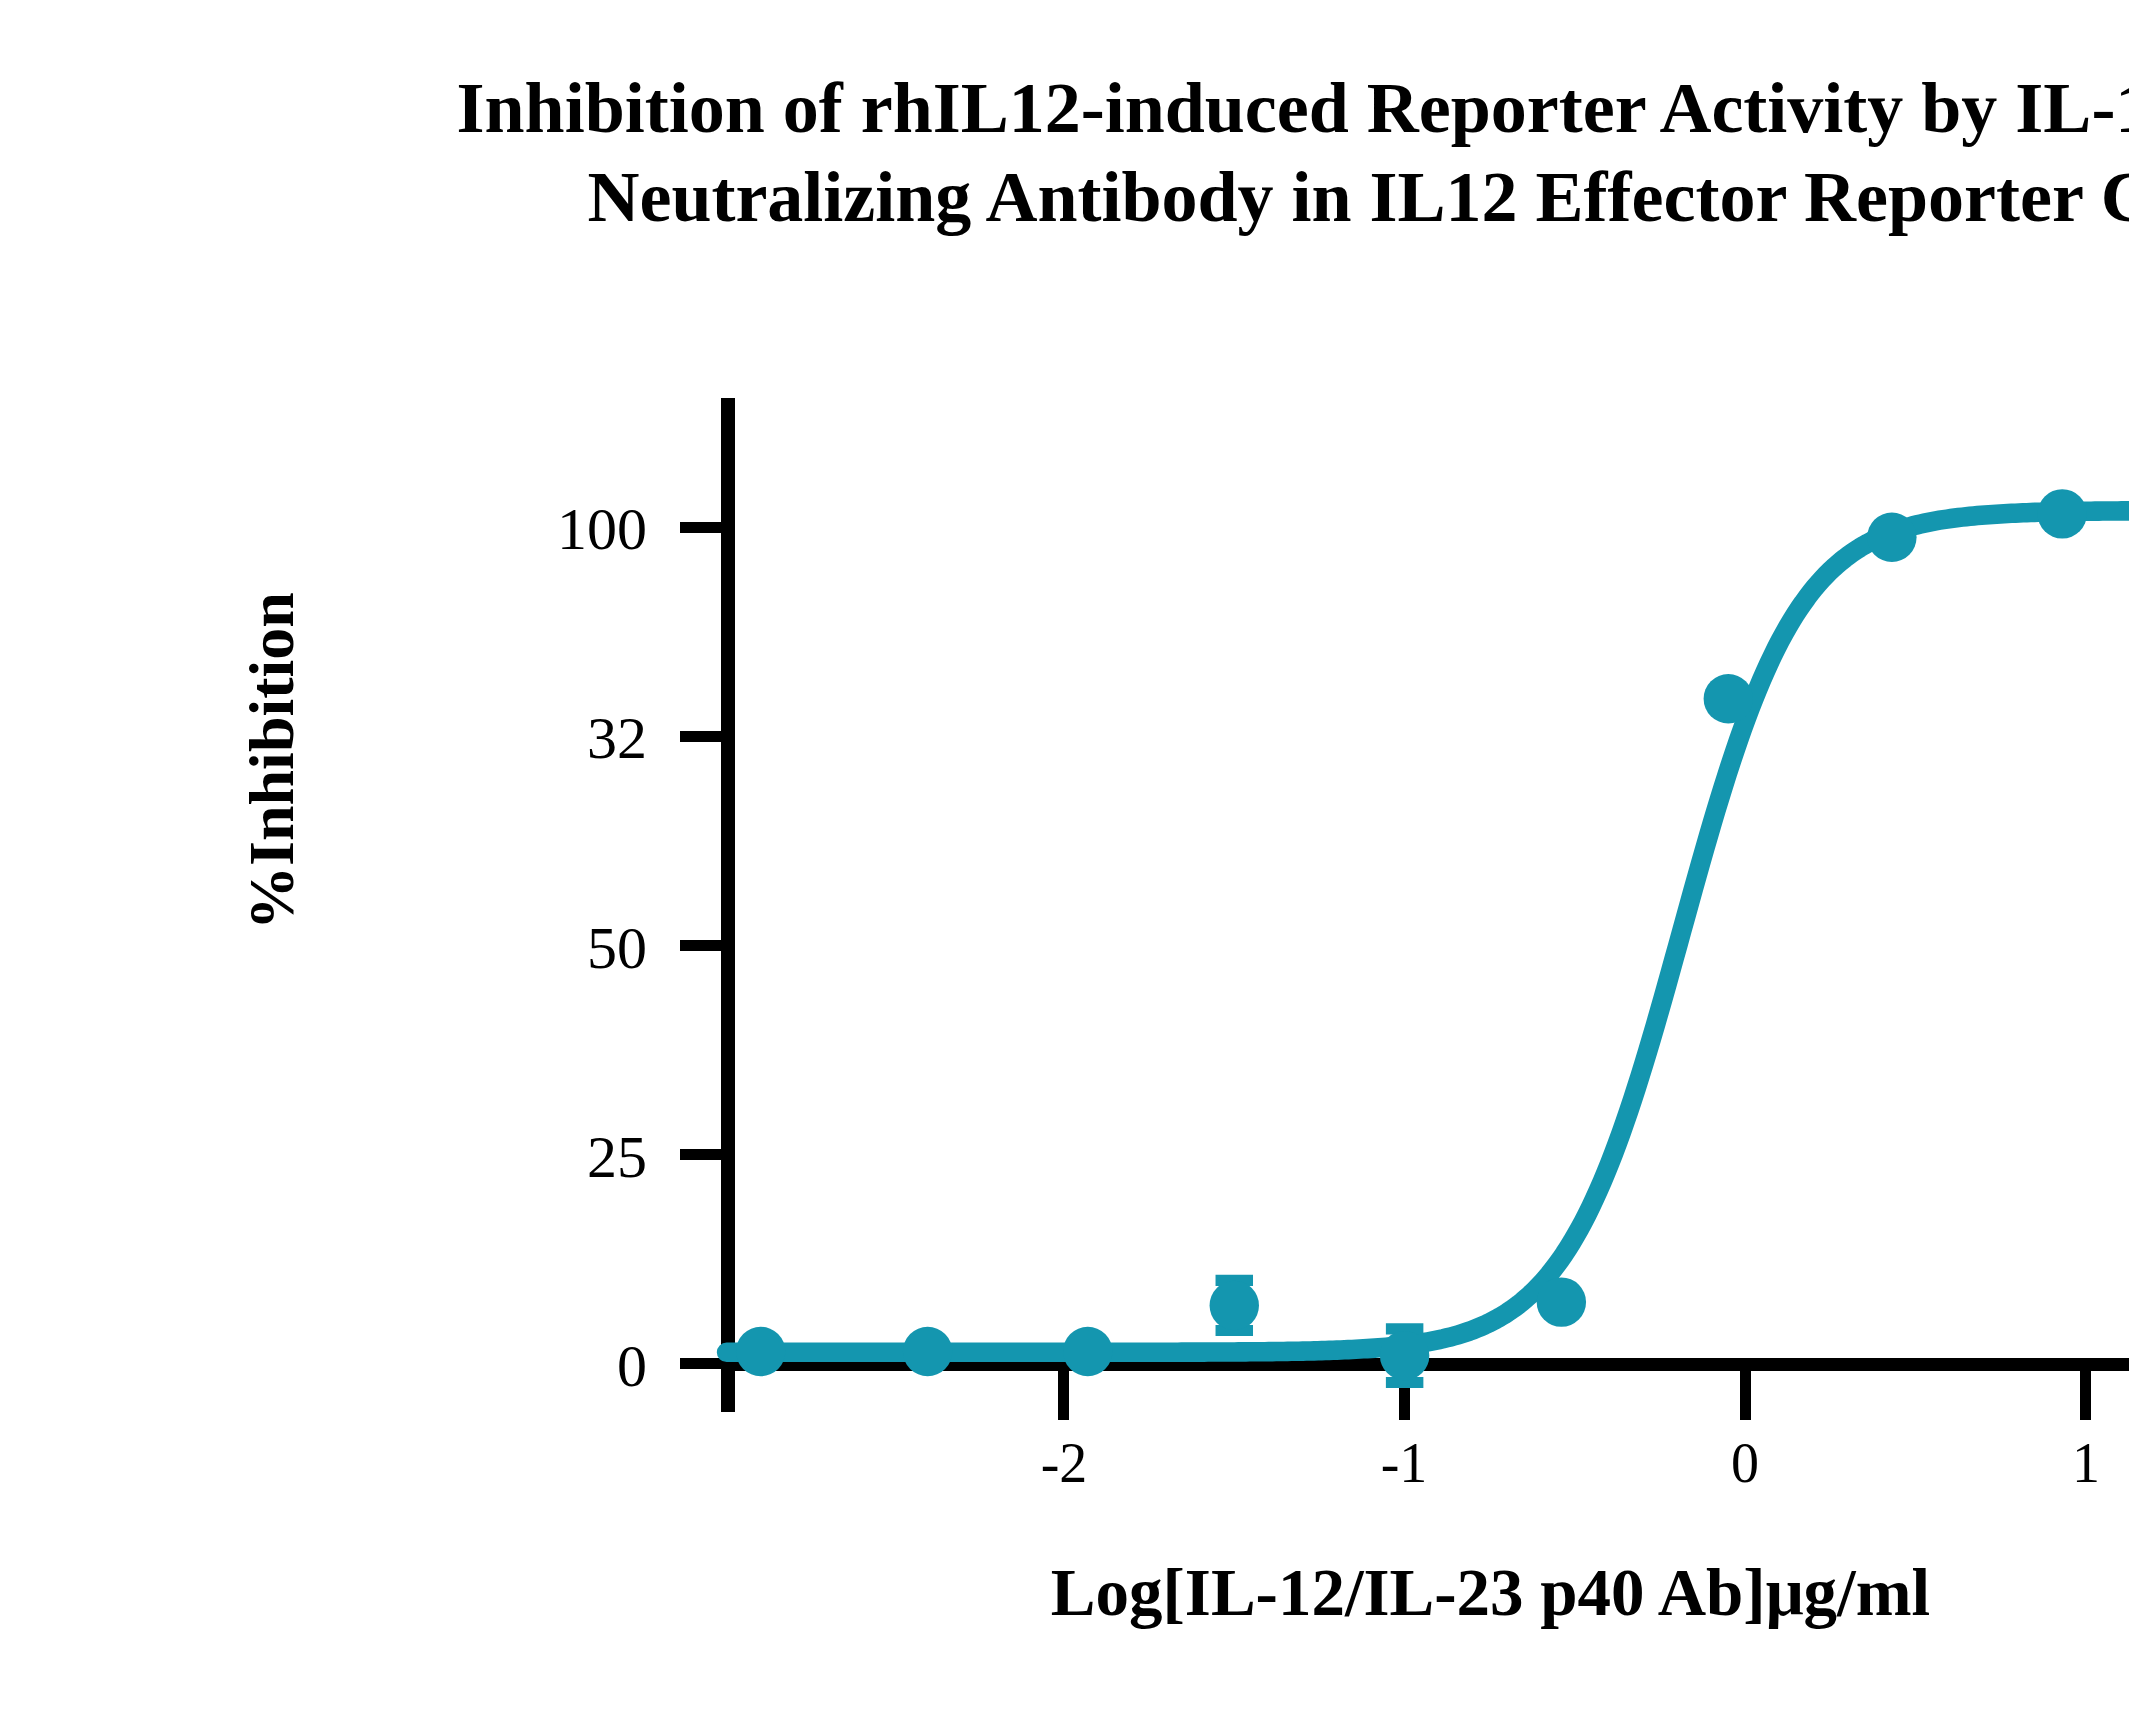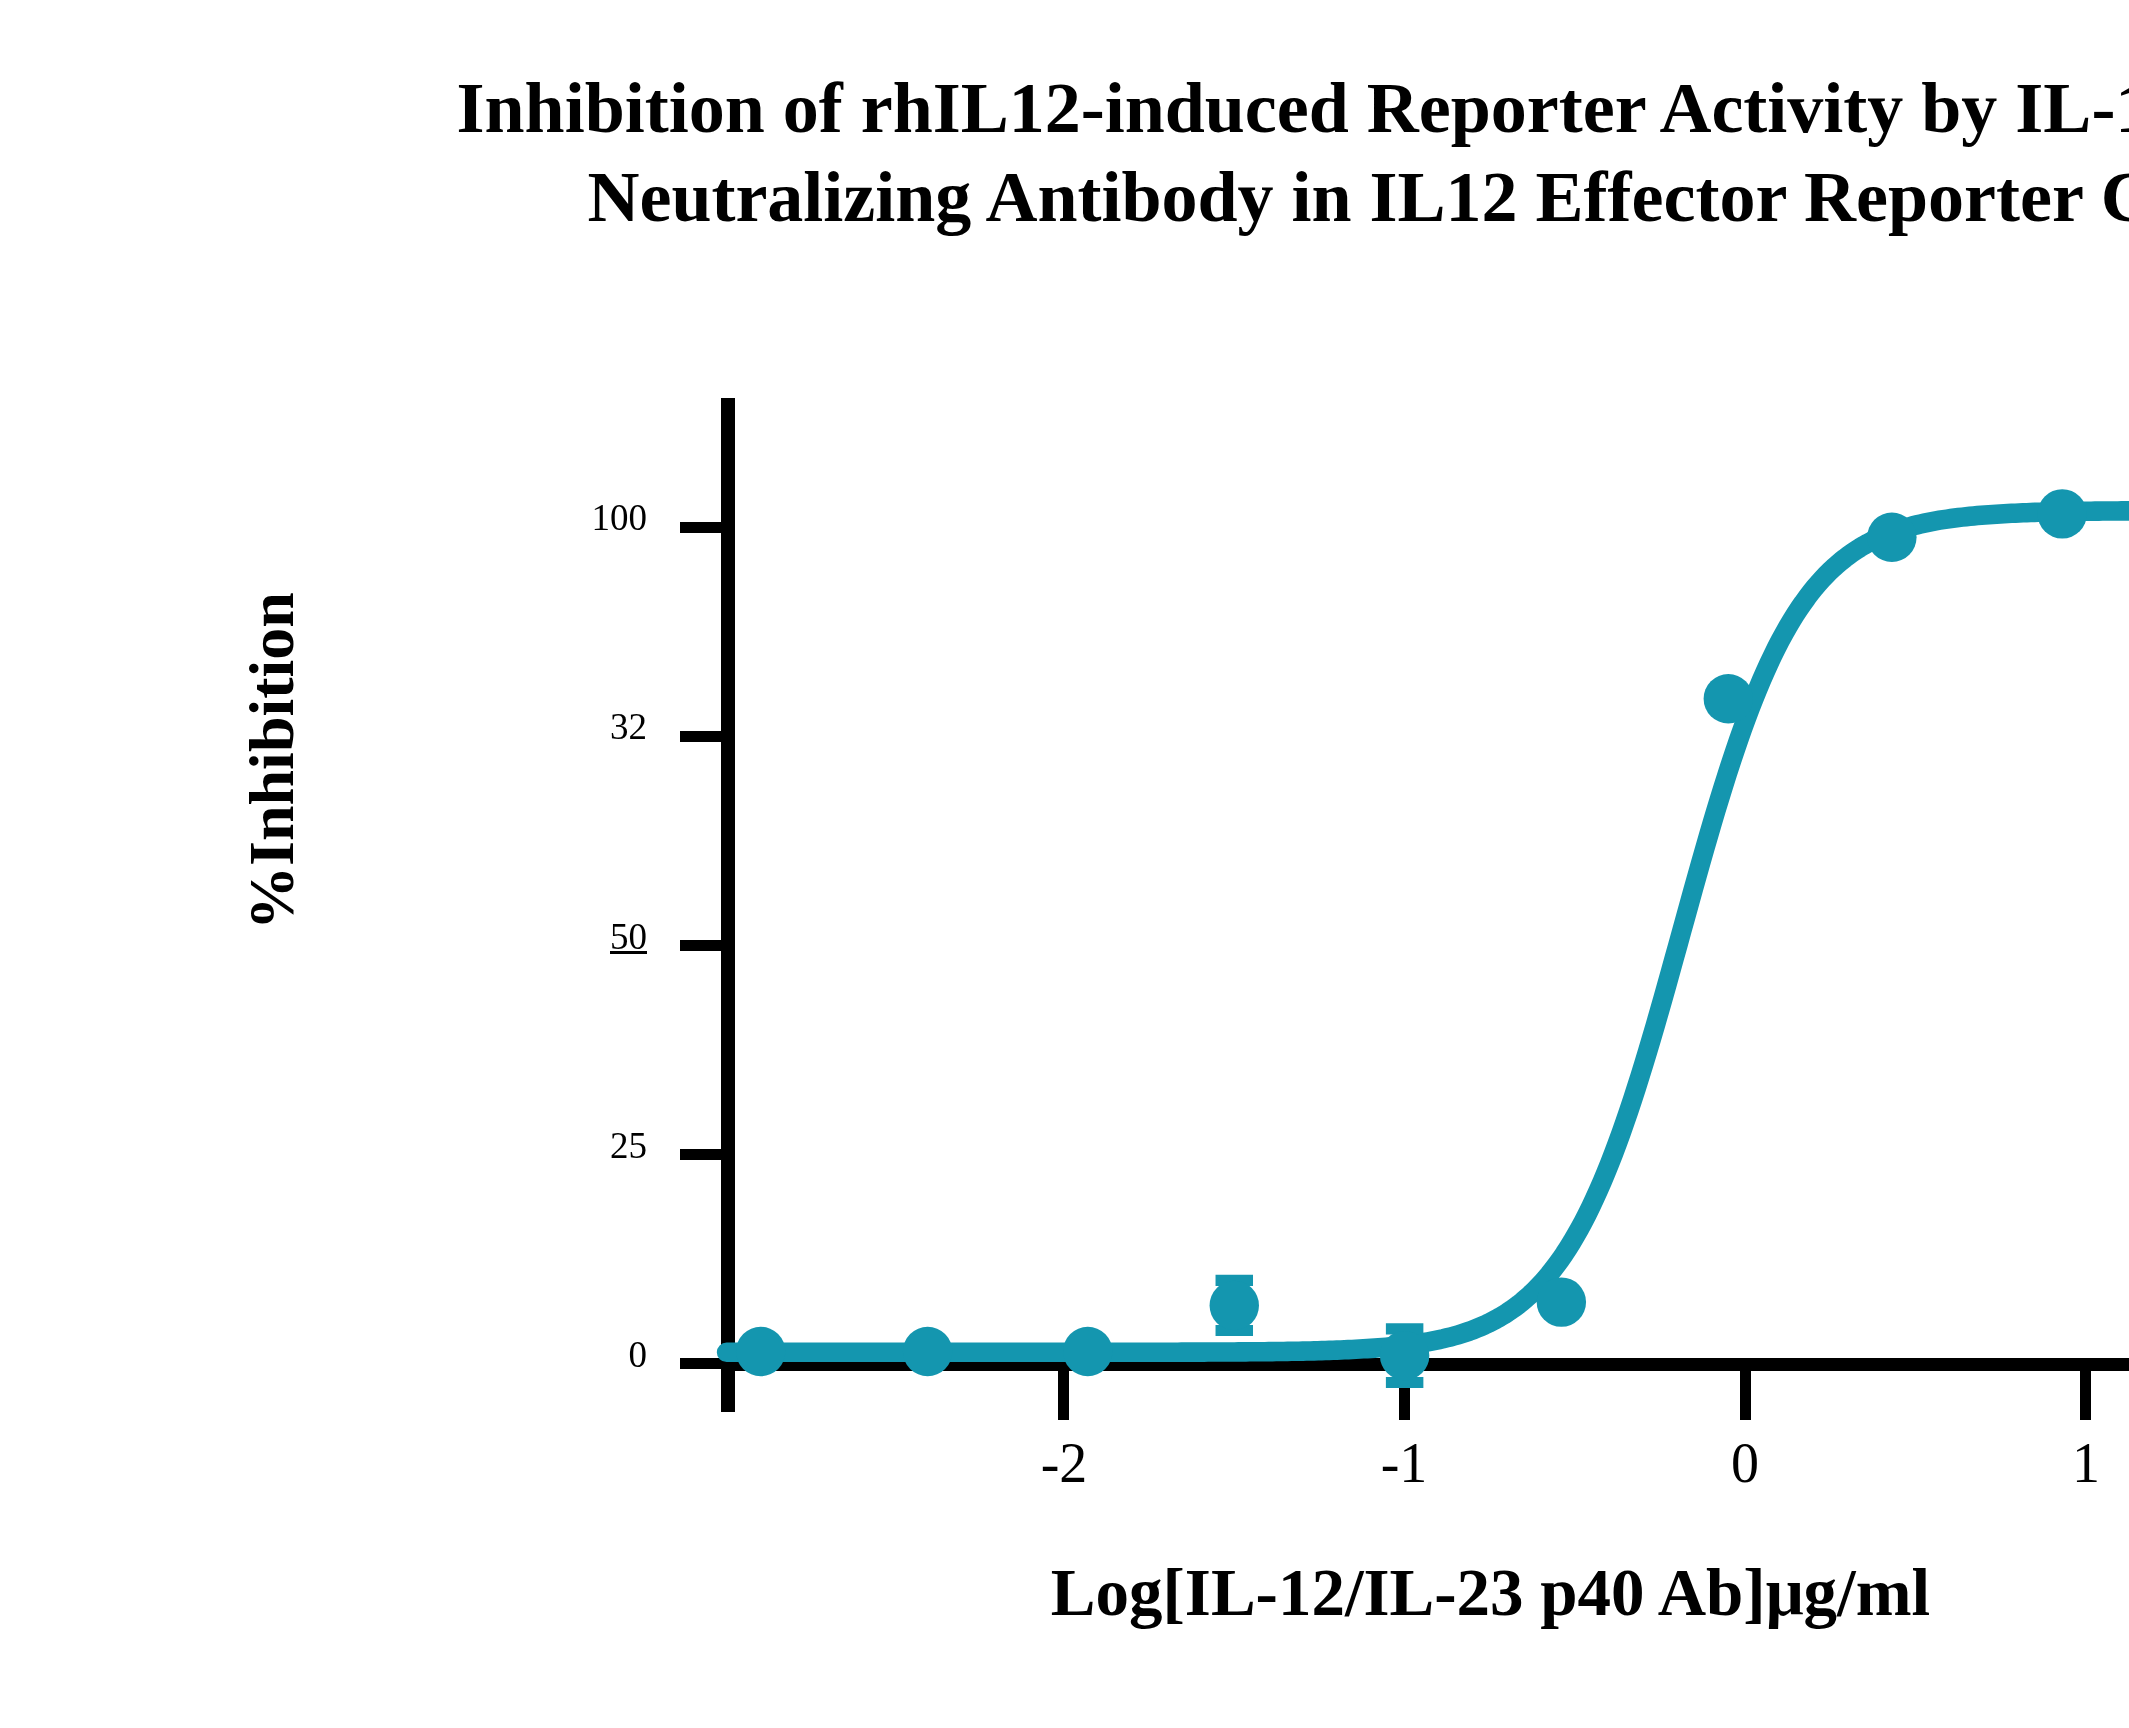--- a/index.html
+++ b/index.html
@@ -13,21 +13,21 @@
   .title-line{font-size:72px;font-weight:bold;line-height:1.24;letter-spacing:0px;}
 
   
   
   #plot{position:absolute;left:0;top:0;width:2966px;height:1729px;}
 
   .spine-y{position:absolute;left:721px;top:398px;width:13.6px;height:1014px;background:#000;}
   .spine-x{position:absolute;left:721px;top:1358px;width:1533px;height:12.8px;background:#000;}
 
   .ytick{position:absolute;width:41px;height:11px;background:#000;left:680px;}
-  .ytick-label{position:absolute;right:0;width:238px;text-align:right;font-size:37px;line-height:1;}
+  .ytick-label{position:absolute;right:0;width:238px;text-align:right;font-size:60px;line-height:1;}
 
   .xtick{position:absolute;width:11px;height:50px;background:#000;top:1370px;}
   .xtick-label{position:absolute;width:170px;text-align:center;font-size:56px;line-height:1;}
 
   
   #ylabel{position:absolute;left:-25.6px;top:724px;width:596px;text-align:center;
           font-size:64px;font-weight:bold;transform:rotate(-90deg);transform-origin:center center;}
   #xlabel{position:absolute;left:596px;top:1554px;width:1789px;text-align:center;
           font-size:67px;font-weight:bold;}
 
@@ -53,21 +53,21 @@
     <div class="spine-x"></div>
 
     <div class="ytick" style="top:522px;"></div>
     <div class="ytick" style="top:731px;"></div>
     <div class="ytick" style="top:940px;"></div>
     <div class="ytick" style="top:1149px;"></div>
     <div class="ytick" style="top:1358px;"></div>
 
     <div class="ytick-label" style="left:409px;top:499px;">100</div>
     <div class="ytick-label" style="left:409px;top:708px;">32</div>
-    <div class="ytick-label" style="left:409px;top:918px;text-decoration:underline;">50</div>
+    <div class="ytick-label" style="left:409px;top:918px;">50</div>
     <div class="ytick-label" style="left:409px;top:1127px;">25</div>
     <div class="ytick-label" style="left:409px;top:1336px;">0</div>
 
     <div class="xtick" style="left:1058px;"></div>
     <div class="xtick" style="left:1399px;"></div>
     <div class="xtick" style="left:1740px;"></div>
     <div class="xtick" style="left:2080px;"></div>
 
     <div class="xtick-label" style="left:979px;top:1435px;">-2</div>
     <div class="xtick-label" style="left:1319px;top:1435px;">-1</div>

